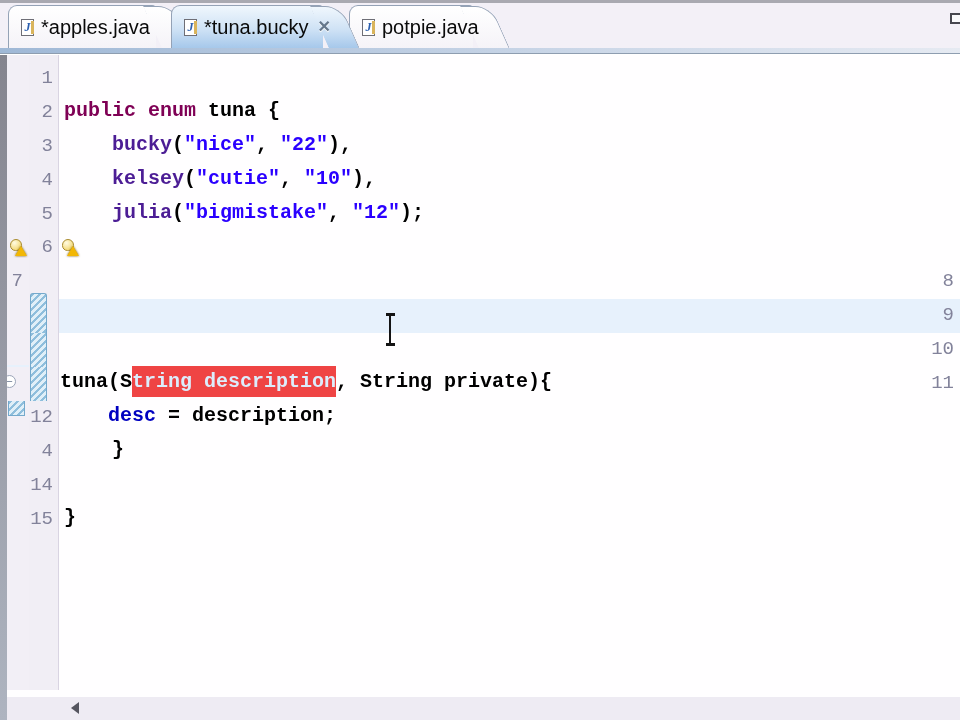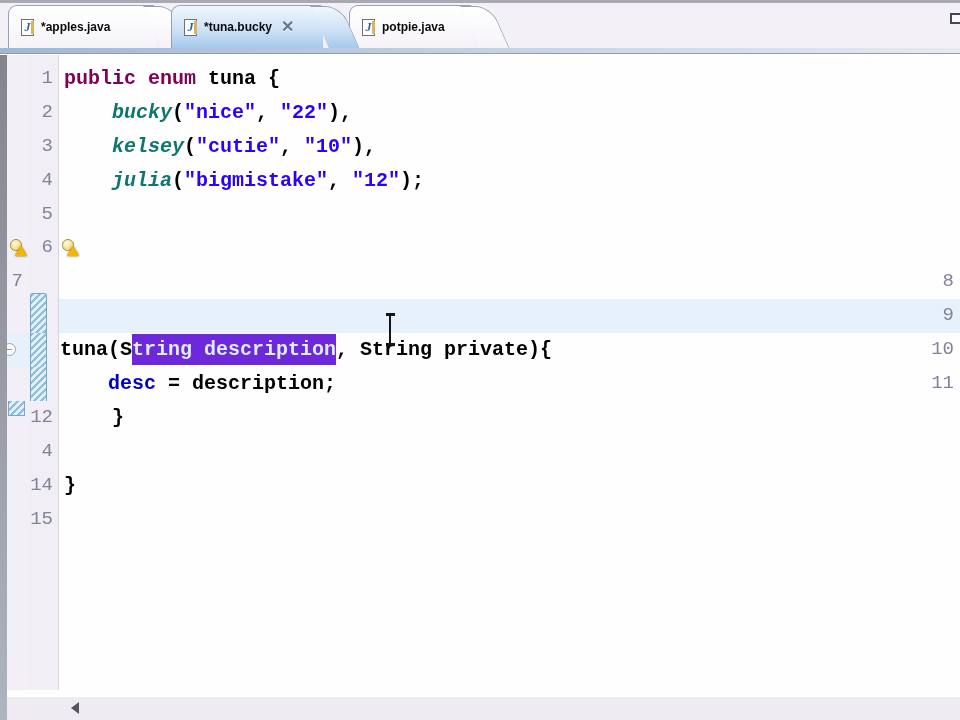--- a/index.html
+++ b/index.html
@@ -12,21 +12,21 @@
   .tab { position:absolute; top:2px; height:43px; display:flex; align-items:center; gap:7px;
          padding:0 10px 0 12px; border:1px solid #94A2B6; border-bottom:none; border-right:none;
          border-radius:9px 4px 0 0; background:linear-gradient(180deg,#FFFFFF 0%,#F5F3F8 100%); }
   .tab::after { content:""; position:absolute; top:0; bottom:0; right:-18px; width:30px;
          background:inherit; border:1px solid #94A2B6; border-left:none; border-bottom:none;
          border-radius:0 16px 0 0; transform:skewX(24deg); transform-origin:0 0; }
   .tab.active { background:linear-gradient(180deg,#F0F7FD 0%,#CFE2F5 55%,#A6C8EB 100%); z-index:3; }
   .tab-apples { left:8px;   width:148px; z-index:2; }
   .tab-tuna   { left:171px; width:152px; }
   .tab-potpie { left:349px; width:124px; z-index:1; }
-  .tab-label { font-size:12px; font-weight:700; color:#0A0A0A; white-space:nowrap; position:relative; z-index:2; }
+  .tab-label { font-size:20px; font-weight:400; color:#0A0A0A; white-space:nowrap; position:relative; z-index:2; }
   .jicon { width:13px; height:17px; background:#FFFFFF; border:1px solid #6E6E76; position:relative;
            font:italic 700 12px/15px "Liberation Serif", serif; color:#2B5FB0; text-align:center;
            flex:0 0 auto; z-index:2; }
   .jicon::after { content:""; position:absolute; right:-1px; top:1px; bottom:1px; width:3px; background:#D9B45C; }
   .close-x { font-size:16px; font-weight:700; color:#66788C; line-height:16px; position:relative; z-index:2;
              text-shadow:0 1px 0 #ffffff; margin-left:2px; cursor:default; }
   .tab-strip { position:absolute; top:48px; left:0; right:0; height:6px;
                background:linear-gradient(to right,#9FB8D6 0%,#C7D4E6 55%,#E6EAF2 100%);
                border-bottom:1px solid #8E9DB0; }
   .maximize-icon { position:absolute; top:13px; left:950px; width:16px; height:11px;
@@ -44,33 +44,33 @@
   .editor { position:absolute; left:7px; top:55px; right:0; bottom:23px; background:#FFFEFF; overflow:hidden; }
   .ruler-ann-bg { position:absolute; left:0; top:0; bottom:7px; width:22px; background:#F2EFF6; }
   .ruler-num-bg { position:absolute; left:22px; top:0; bottom:7px; width:30px; background:#F1EEF5;
                   border-right:1px solid #D9D4E2; }
   .editor-grid { position:absolute; inset:0; padding-top:7px; display:grid;
                  grid-template-columns:22px 30px 1fr; grid-auto-rows:33.9px; }
   .ann-cell { position:relative; }
   .num-cell { text-align:right; padding-right:6px; color:#82829A;
               font:400 19px/33.9px "Liberation Mono", monospace; }
   .code-cell { white-space:pre; font-family:"Liberation Mono", monospace; font-weight:700;
-               font-size:20px; line-height:33.9px; color:#000; padding-left:5px; position:relative; }
+               font-size:20px; line-height:33.9px; color:#000; padding-left:5px; position:relative;margin-top:32px; }
   .cur { background:#E7F1FC; }
 
   
   .sg-p {}
   .sg-k { color:#7F0055; }
   .sg-s { color:#2A00FF; }
-  .sg-e { color:#0f766e; font-style:italic; }
+  .sg-e { color:#4c1d95; }
   .sg-f { color:#0000C0; }
   .sg-fw { color:#0000C0; text-decoration:underline wavy #DDBA6E; text-decoration-thickness:2px; text-underline-offset:4px; }
   .sg-fo { color:#0000C0; background:#EFD9A7; padding:4px 0; text-decoration:underline wavy #DDBA6E; text-decoration-thickness:2px; text-underline-offset:4px; }
   .sg-fh { color:#0000C0; background:#EFD9A7; padding:4px 0; }
-  .sg-sel { background:#6d28d9; color:#DCEDFC; padding:4px 0; }
+  .sg-sel { background:#ef4444; color:#DCEDFC; padding:4px 0; }
 
   
   .warn-icon { position:absolute; left:3px; top:8px; width:16px; height:17px; }
   .warn-icon::before { content:""; position:absolute; left:0; top:0; width:10px; height:10px;
                        border-radius:50% 50% 45% 45%; background:radial-gradient(circle at 35% 30%,#FFFBE2,#F0CE55);
                        border:1px solid #A98B2D; }
   .warn-icon::after { content:""; position:absolute; right:-1px; bottom:0; width:0; height:0;
                       border-left:6px solid transparent; border-right:6px solid transparent;
                       border-bottom:10px solid #F2B705; filter:drop-shadow(0 0 1px #7A5A00); }
   .range-hatch { position:absolute; left:1px; top:0; bottom:0; width:17px;

